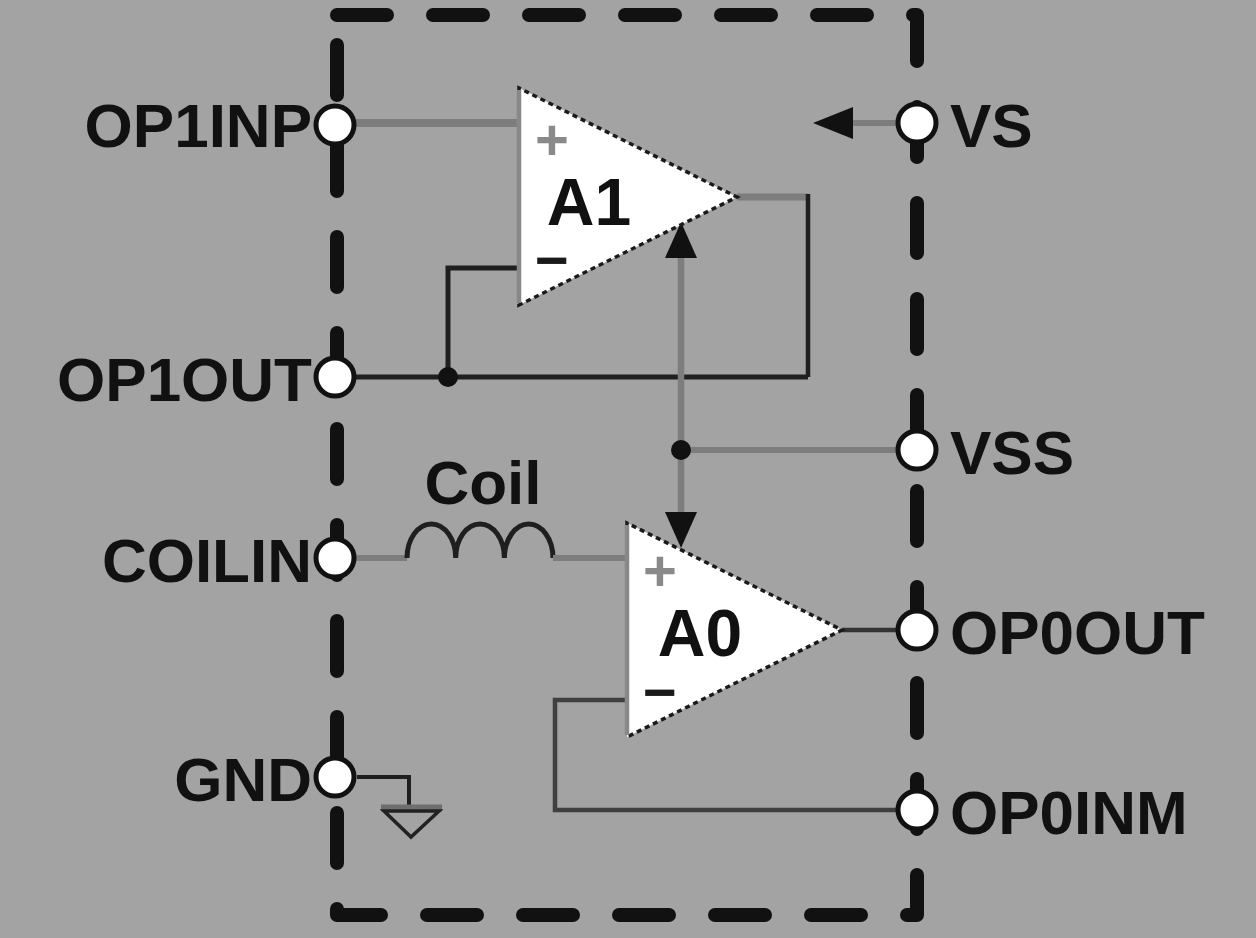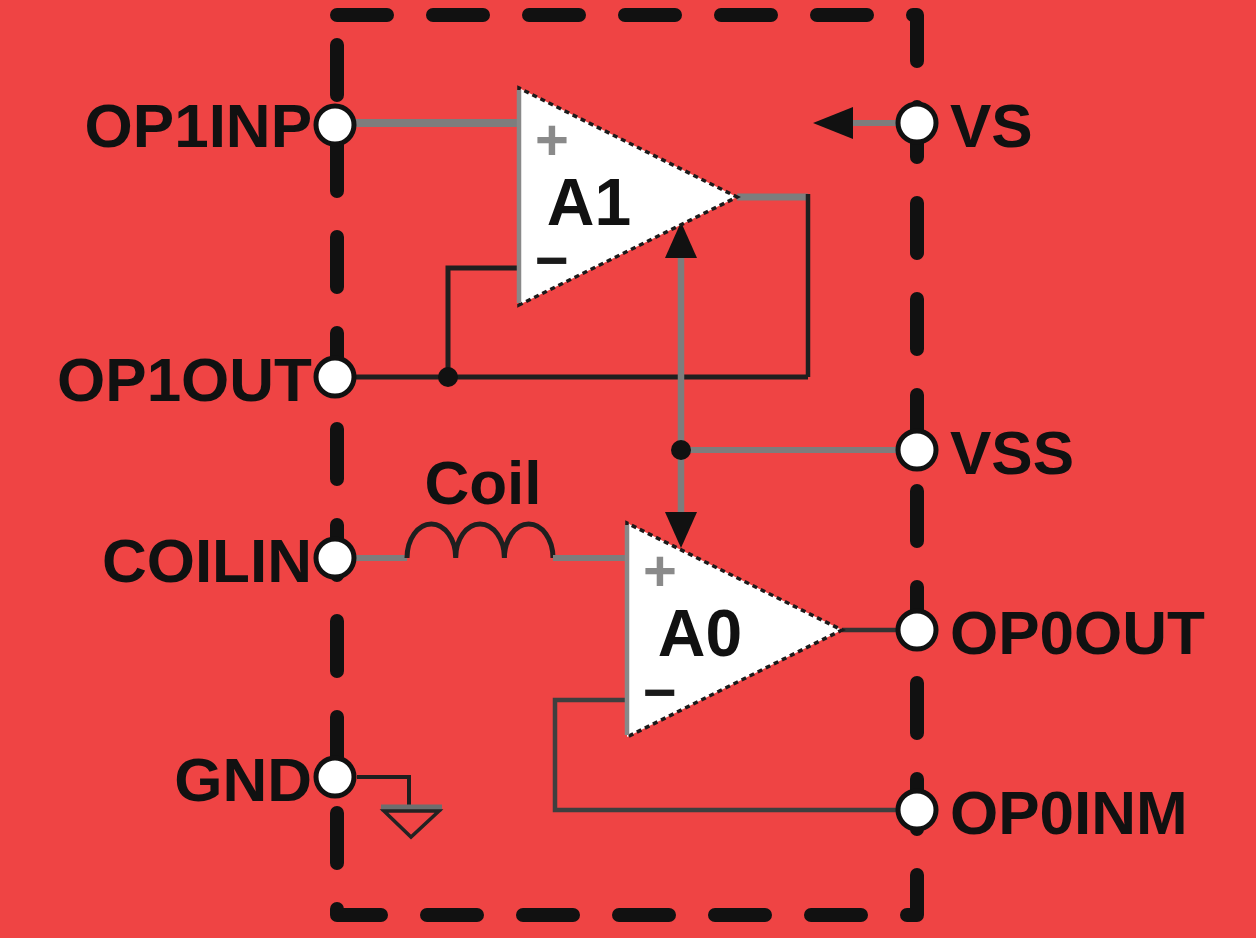--- a/index.html
+++ b/index.html
@@ -8,21 +8,21 @@
     background: #ffffff;
     width: 1256px;
     height: 938px;
     overflow: hidden;
     font-family: "Liberation Sans", sans-serif;
   }
   .stage {
     position: relative;
     width: 1256px;
     height: 938px;
-    background: #ef4444;
+    background: #a3a3a3;
   }
   svg { display: block; }
   text {
     font-family: "Liberation Sans", sans-serif;
     font-weight: bold;
     fill: #111111;
   }
   .pin-label   { font-size: 62px; }
   .amp-label   { font-size: 66px; }
   .coil-label  { font-size: 62px; }

